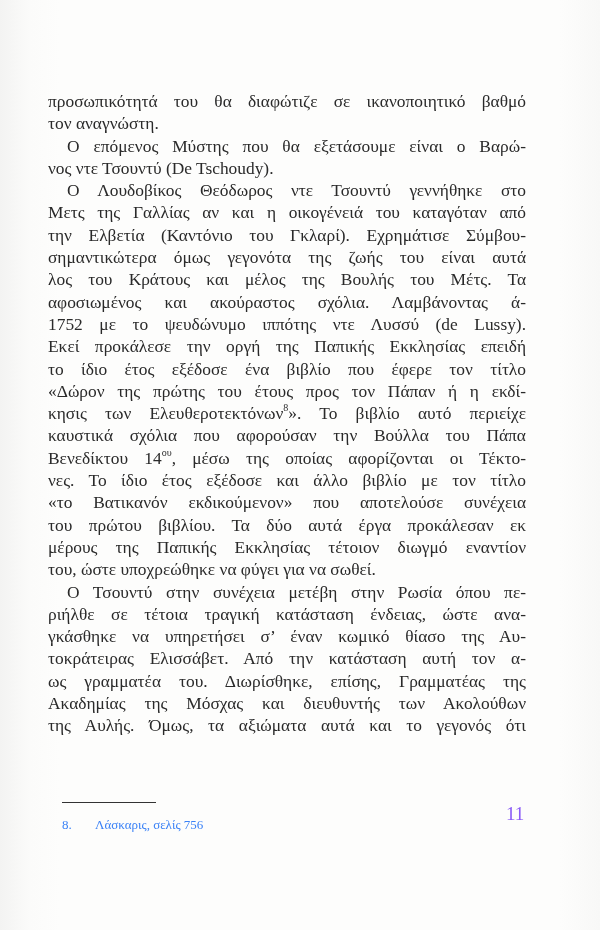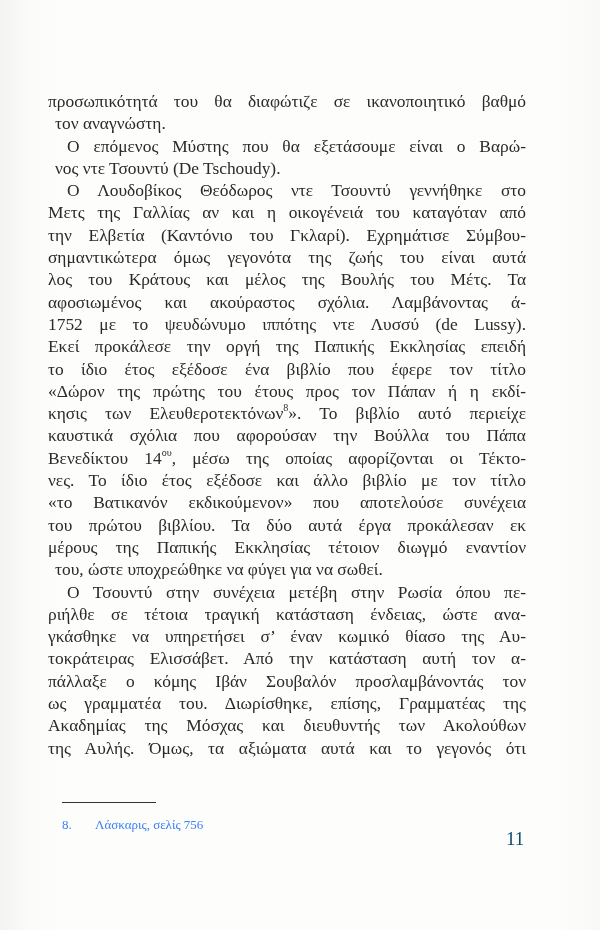--- a/index.html
+++ b/index.html
@@ -31,21 +31,20 @@
       display: block;
       height: 22.3px;
       line-height: 22.3px;
       font-size: 17.4px;
       white-space: nowrap;
       text-align: justify;
       text-align-last: justify;
     }
     .line.last {
       text-align-last: left;
-      margin-left: 7px;
     }
     .line.indent {
       padding-left: 19px;
     }
     .line sup {
       font-size: 10px;
       line-height: 0;
       position: relative;
       top: -1px;
     }
@@ -66,23 +65,23 @@
       color: #3b82f6;
       white-space: nowrap;
     }
     .footnote .fn-num {
       display: inline-block;
       width: 33px;
     }
     .page-number {
       position: absolute;
       left: 506px;
-      top: 828px;
+      top: 803px;
       font-size: 19px;
-      color: #0c4a6e;
+      color: #8b5cf6;
     }
   </style>
 </head>
 <body>
 
 <div class="page-shade"></div>
 
 <div class="body-text" id="body-text">
     <div class="line">προσωπικότητά του θα διαφώτιζε σε ικανοποιητικό βαθμό</div>
     <div class="line last">τον αναγνώστη.</div>
@@ -103,21 +102,20 @@
     <div class="line"><span>Βενεδίκτου 14</span><sup>ου</sup><span>, μέσω της οποίας αφορίζονται οι Τέκτο-</span></div>
     <div class="line">νες. Το ίδιο έτος εξέδοσε και άλλο βιβλίο με τον τίτλο</div>
     <div class="line">«το Βατικανόν εκδικούμενον» που αποτελούσε συνέχεια</div>
     <div class="line">του πρώτου βιβλίου. Τα δύο αυτά έργα προκάλεσαν εκ</div>
     <div class="line">μέρους της Παπικής Εκκλησίας τέτοιον διωγμό εναντίον</div>
     <div class="line last">του, ώστε υποχρεώθηκε να φύγει για να σωθεί.</div>
     <div class="line indent">Ο Τσουντύ στην συνέχεια μετέβη στην Ρωσία όπου πε-</div>
     <div class="line">ριήλθε σε τέτοια τραγική κατάσταση ένδειας, ώστε ανα-</div>
     <div class="line">γκάσθηκε να υπηρετήσει σ’ έναν κωμικό θίασο της Αυ-</div>
     <div class="line">τοκράτειρας Ελισσάβετ. Από την κατάσταση αυτή τον α-</div>
-    <div class="line">πάλλαξε ο κόμης Ιβάν Σουβαλόν προσλαμβάνοντάς τον</div>
     <div class="line">ως γραμματέα του. Διωρίσθηκε, επίσης, Γραμματέας της</div>
     <div class="line">Ακαδημίας της Μόσχας και διευθυντής των Ακολούθων</div>
     <div class="line">της Αυλής. Όμως, τα αξιώματα αυτά και το γεγονός ότι</div>
   </div>
 
 <div class="footnote-rule"></div>
 
 <div class="footnote">
   <span class="fn-num">8.</span><span>Λάσκαρις, σελίς 756</span>
 </div>

